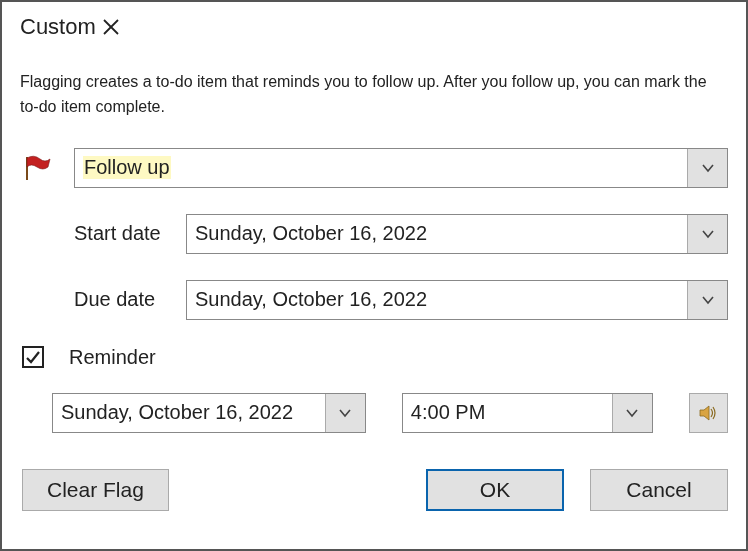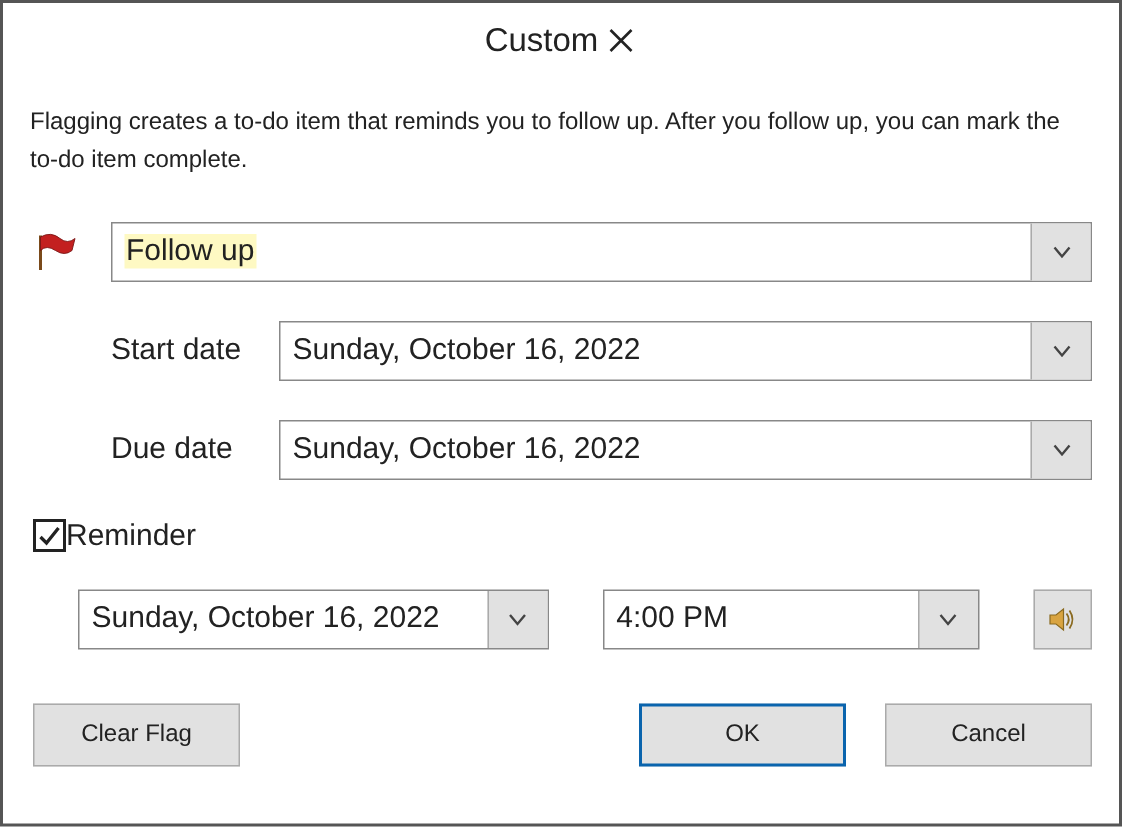--- a/index.html
+++ b/index.html
@@ -13,21 +13,21 @@
       width: 748px;
       height: 551px;
       border: 2px solid #555;
       background: #fff;
       position: relative;
       display: flex;
       flex-direction: column;
     }
     .titlebar {
       display: flex;
-      justify-content: center;
+      justify-content: flex-start;
       align-items: center;
       padding: 10px 14px 8px 18px;
     }
     .titlebar-title {
       font-size: 22px;
     }
     .close-btn {
       width: 30px; height: 30px;
       display: flex; align-items: center; justify-content: center;
       cursor: default;
@@ -86,21 +86,21 @@
       border-left: 1px solid #aaa;
       display: flex;
       align-items: center;
       justify-content: center;
     }
     .combo-btn svg { width: 14px; height: 10px; stroke: #444; stroke-width: 1.6; fill: none; }
     .reminder-check-row {
       display: flex;
       align-items: center;
       margin-bottom: 24px;
-      gap: 0;
+      gap: 25px;
       padding-left: 2px;
     }
     .checkbox {
       width: 22px; height: 22px;
       border: 2px solid #222;
       display: flex;
       align-items: center;
       justify-content: center;
     }
     .checkbox svg { width: 16px; height: 14px; stroke: #222; stroke-width: 2.2; fill: none; }
@@ -125,21 +125,21 @@
       display: flex;
       align-items: center;
       padding-left: 2px;
     }
     .btn {
       height: 42px;
       padding: 0 24px;
       min-width: 138px;
       border: 1px solid #aaa;
       background: #e1e1e1;
-      font-size: 16px;
+      font-size: 21px;
       display: flex;
       align-items: center;
       justify-content: center;
     }
     .btn.default {
       border: 2px solid #0a64ad;
     }
     .spacer { flex: 1; }
   </style>
 </head>

